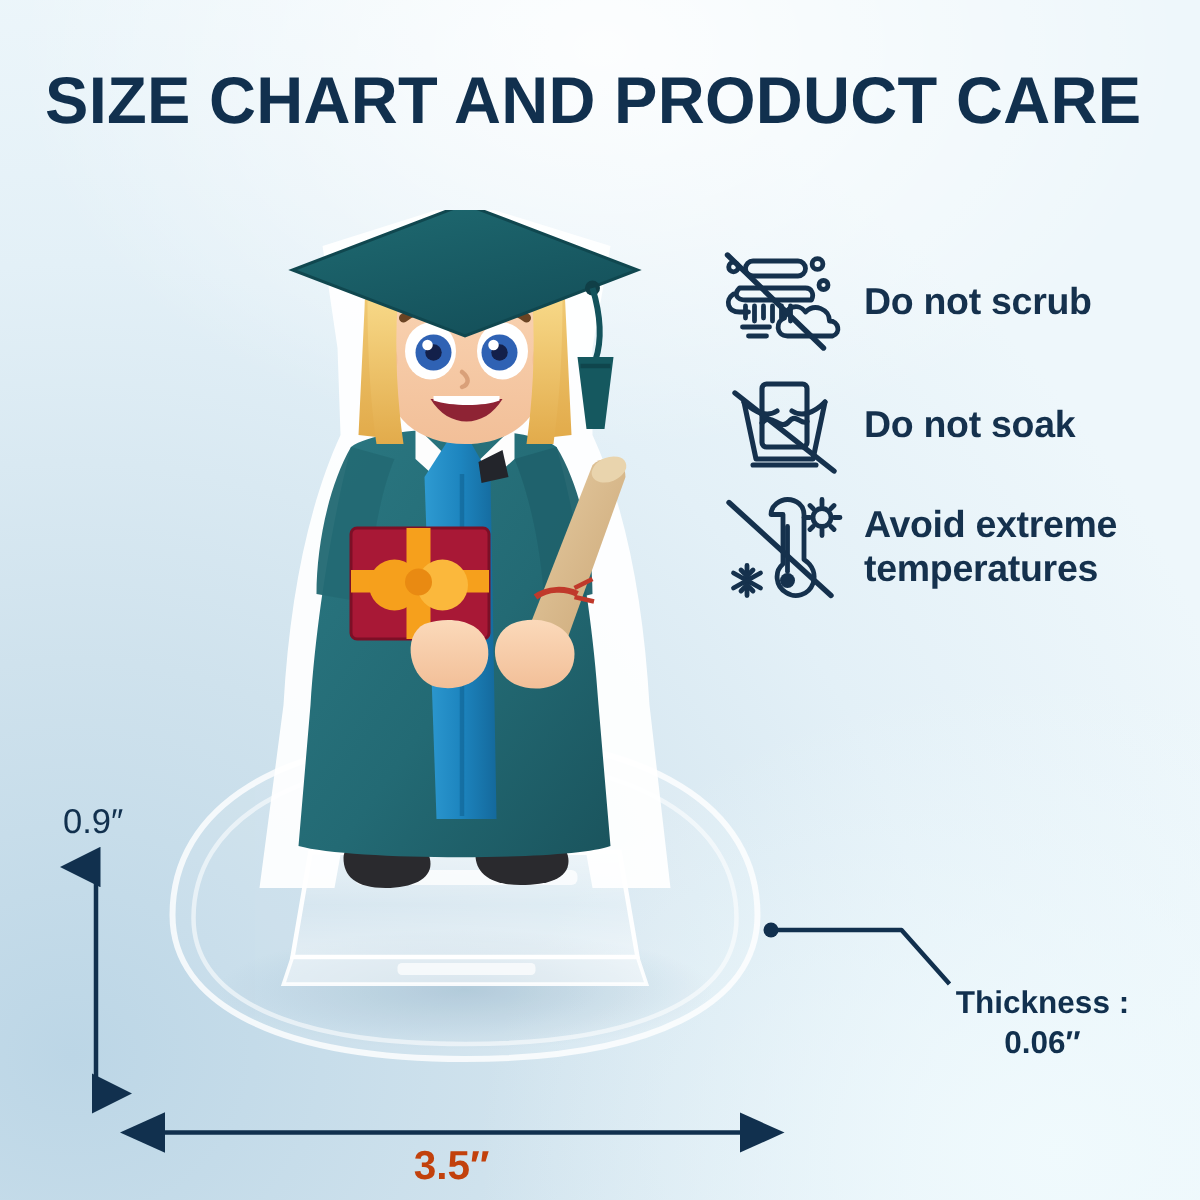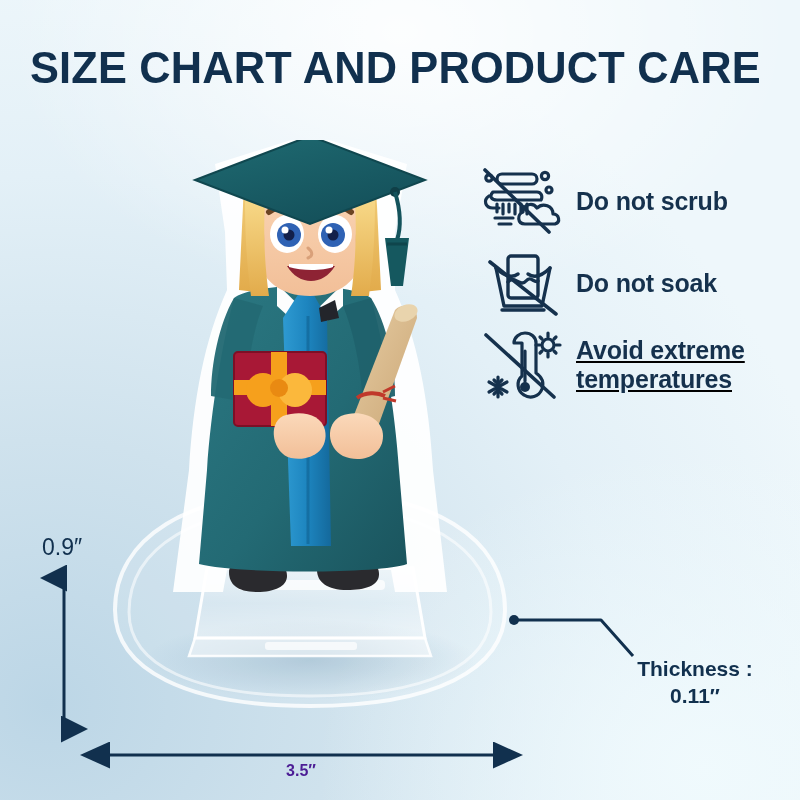--- a/index.html
+++ b/index.html
@@ -64,21 +64,21 @@
   }
   .care-icon svg { display:block; overflow:visible; }
   .care-label {
     color:#15314d;
     font-size:25px;
     line-height:29px;
     font-weight:bold;
     letter-spacing:-0.2px;
     white-space:pre-line;
   }
-  .care-row.two-line { align-items:center;text-decoration:underline; }
+  .care-row.two-line { align-items:center; }
   
   .figure-wrap {
     position:absolute;
     left:95px; top:140px;
     width:430px; height:620px;
   }
   .figure-wrap svg { display:block; }
   
   .dim-v-label {
     position:absolute;
@@ -86,22 +86,22 @@
     color:#11304e;
     font-size:23px;
     font-weight:normal;
     letter-spacing:0px;
   }
   .dim-h-label {
     position:absolute;
     left:0px; top:762px;
     width:602px;
     text-align:center;
-    color:#4c1d95;
-    font-size:16px;
+    color:#c2410c;
+    font-size:27px;
     font-weight:bold;
   }
   .thickness-label {
     position:absolute;
     left:600px; top:655px;
     width:190px;
     text-align:center;
     color:#11304e;
     font-size:21px;
     line-height:27px;
@@ -368,15 +368,15 @@
 
     <g>
       <circle cx="514" cy="620" r="5" fill="#11304e"></circle>
       <path d="M514 620 L601 620 L633 656" stroke="#11304e" stroke-width="3" fill="none" stroke-linejoin="round"></path>
     </g>
   </svg>
 
   <div class="dim-v-label">0.9″</div>
   <div class="dim-h-label">3.5″</div>
   <div class="thickness-label">Thickness :
-0.11″</div>
+0.06″</div>
 
 </div>
 
 </body></html>

